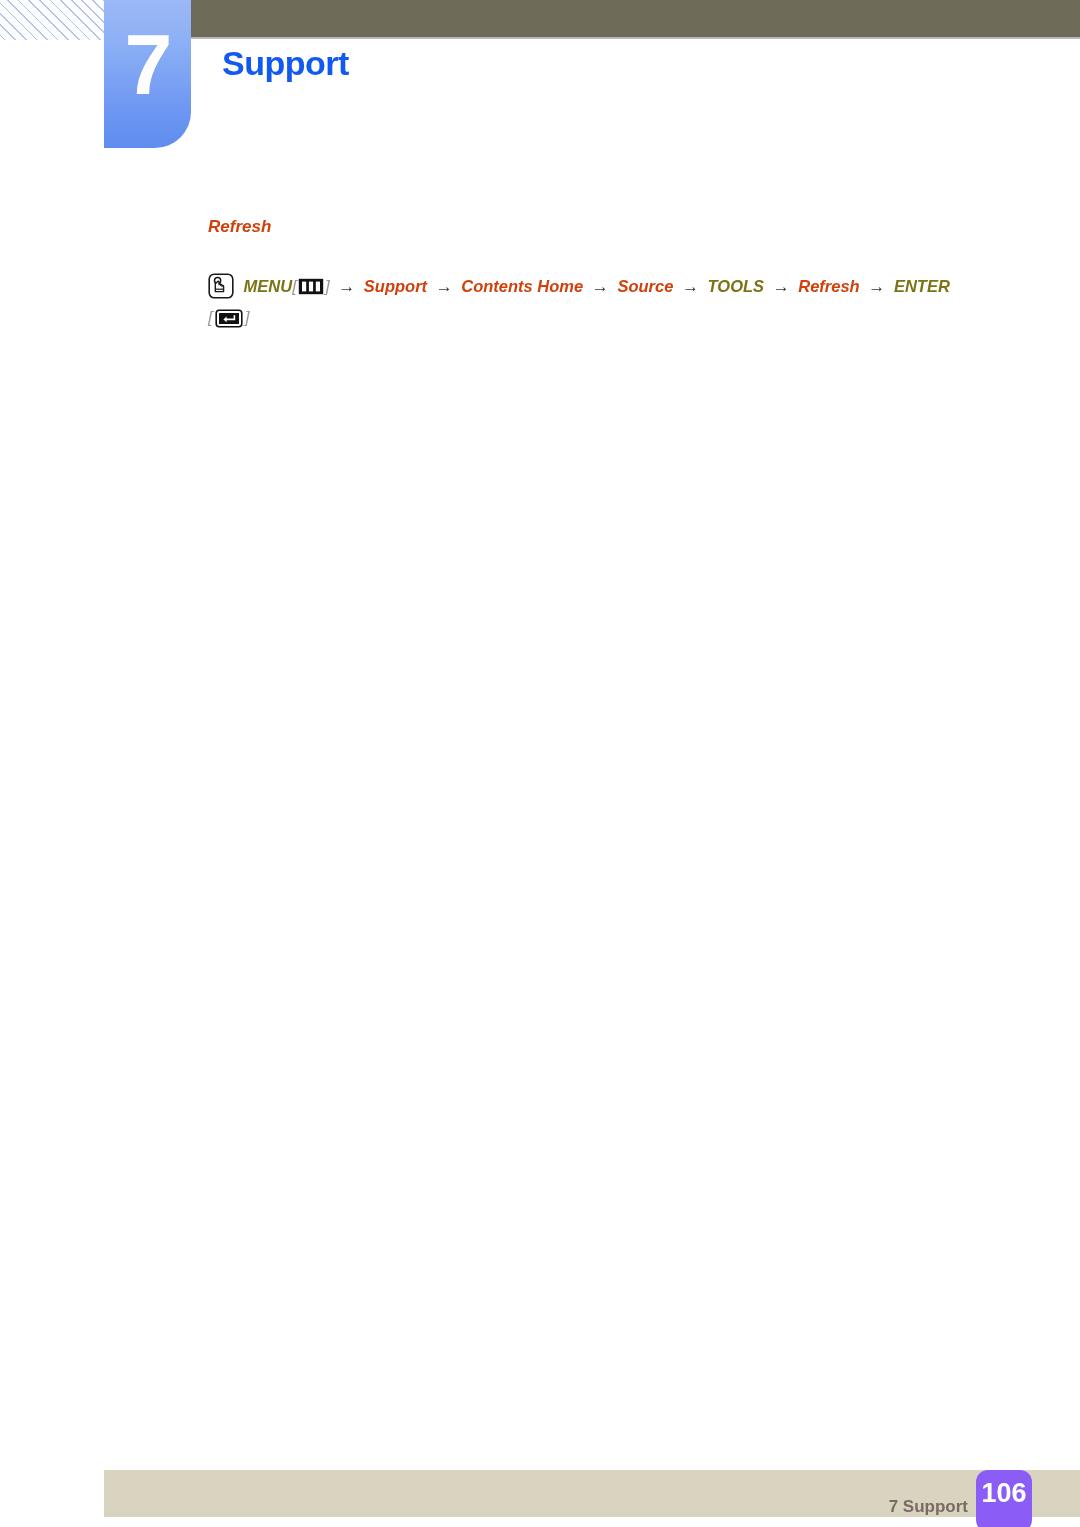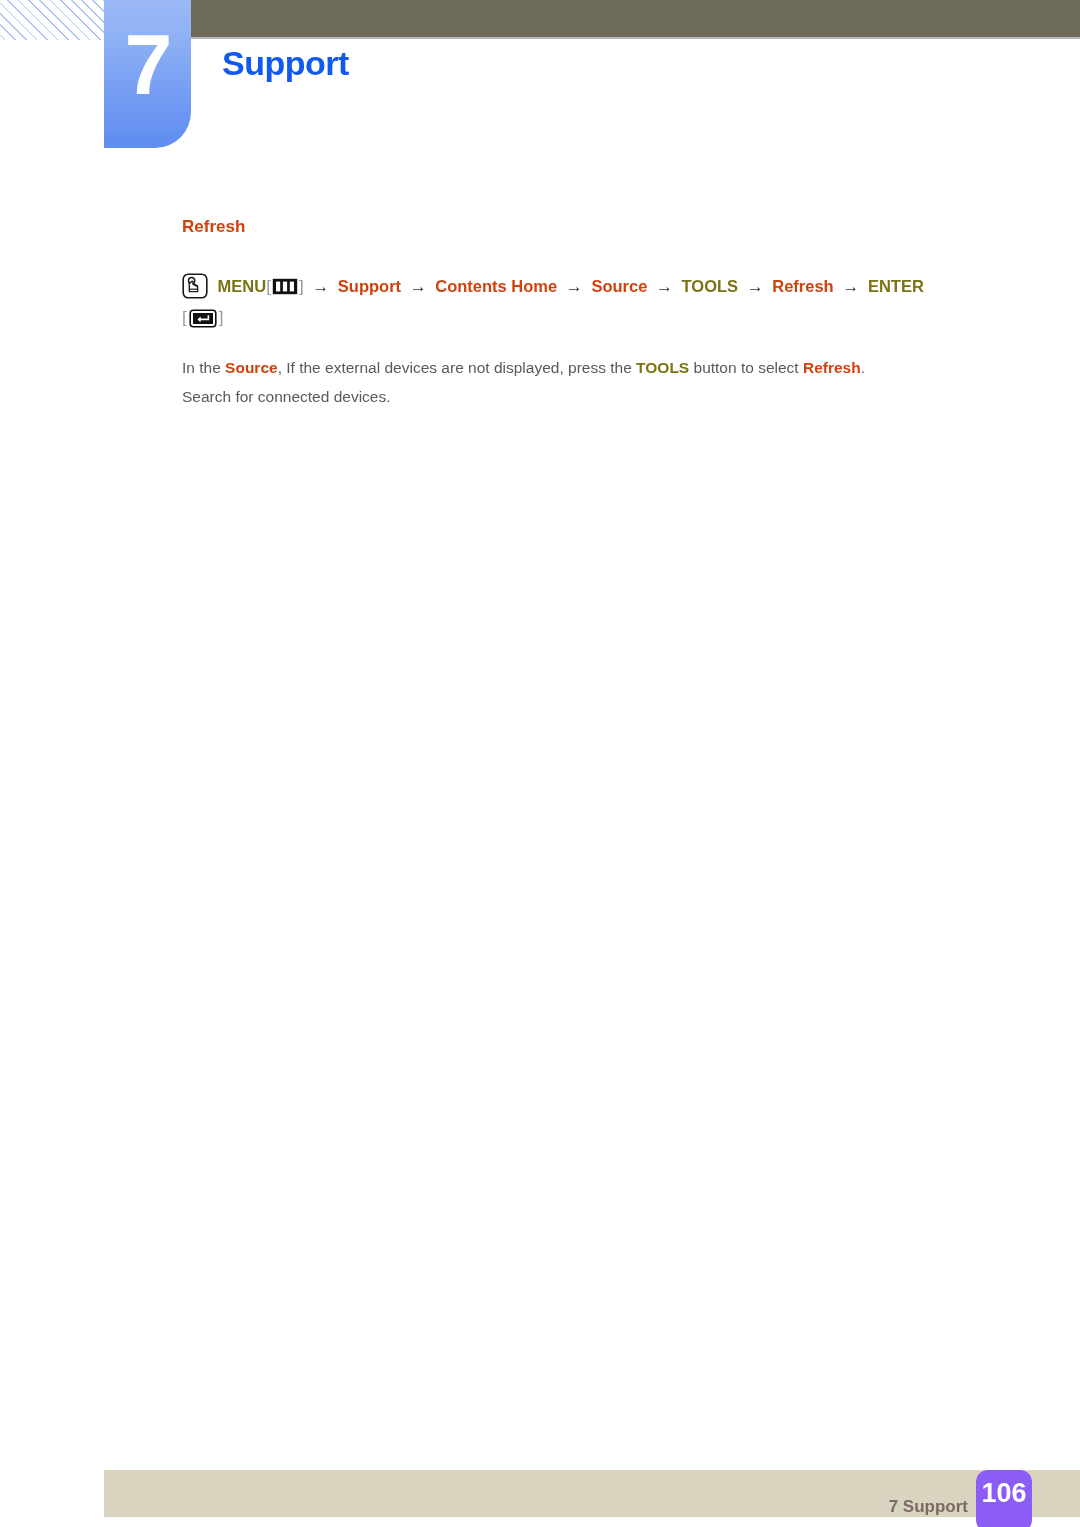--- a/index.html
+++ b/index.html
@@ -85,37 +85,38 @@
     line-height: 46px;
     font-weight: bold;
     color: #1259f0;
     letter-spacing: -0.5px;
   }
 
   
   .content {
     position: absolute;
     top: 215px;
-    left: 182px;
+    left: 208px;
     width: 800px;
+    font-style: italic;
   }
   .section-heading {
     font-size: 17px;
     line-height: 24px;
     font-weight: bold;
     color: #d1410b;
     margin: 0 0 32px 0;
   }
 
   .menu-path {
     font-size: 16.5px;
     line-height: 31px;
     font-weight: bold;
     color: #6e6a17;
-    margin: 0 0 20px 0;
+    margin: 0 0 36px 0;
     max-width: 790px;
   }
   .menu-path .seg-orange { color: #d1410b; }
   .menu-path .seg-olive  { color: #7b7314; }
   .menu-path .arrow {
     color: #333333;
     font-weight: normal;
     font-size: 17px;
     padding: 0 4px;
   }
@@ -274,25 +275,20 @@
     <span class="bracket">[</span><span class="icon-enter-glyph">
       <svg width="28" height="19" viewBox="0 0 28 19" xmlns="http://www.w3.org/2000/svg">
         <rect x="1.2" y="1.2" width="25.6" height="16.6" rx="3" ry="3" fill="#ffffff" stroke="#111111" stroke-width="1.6"></rect>
         <rect x="4.0" y="4.0" width="20" height="11" fill="#111111"></rect>
         <path d="M19.4 6.2 L19.4 10.4 L10.2 10.4" fill="none" stroke="#ffffff" stroke-width="1.6"></path>
         <path d="M11.6 7.6 L8.4 10.4 L11.6 13.2 Z" fill="#ffffff"></path>
       </svg>
     </span><span class="bracket">]</span>
   </p>
 
-  <p class="body-text">
-    <span>In the </span><span class="kw-orange">Source</span><span>, If the external devices are not displayed, press the </span><span class="kw-olive">TOOLS</span><span> button to select </span><span class="kw-orange">Refresh</span><span>.</span>
-    <br>
-    <span>Search for connected devices.</span>
-  </p>
 </div>
 
 <div class="page-footer">
   <div class="footer-bar"></div>
   <div class="footer-label">7 Support</div>
   <div class="footer-pagebox">
     <span class="footer-pagenum">106</span>
   </div>
 </div>
 

